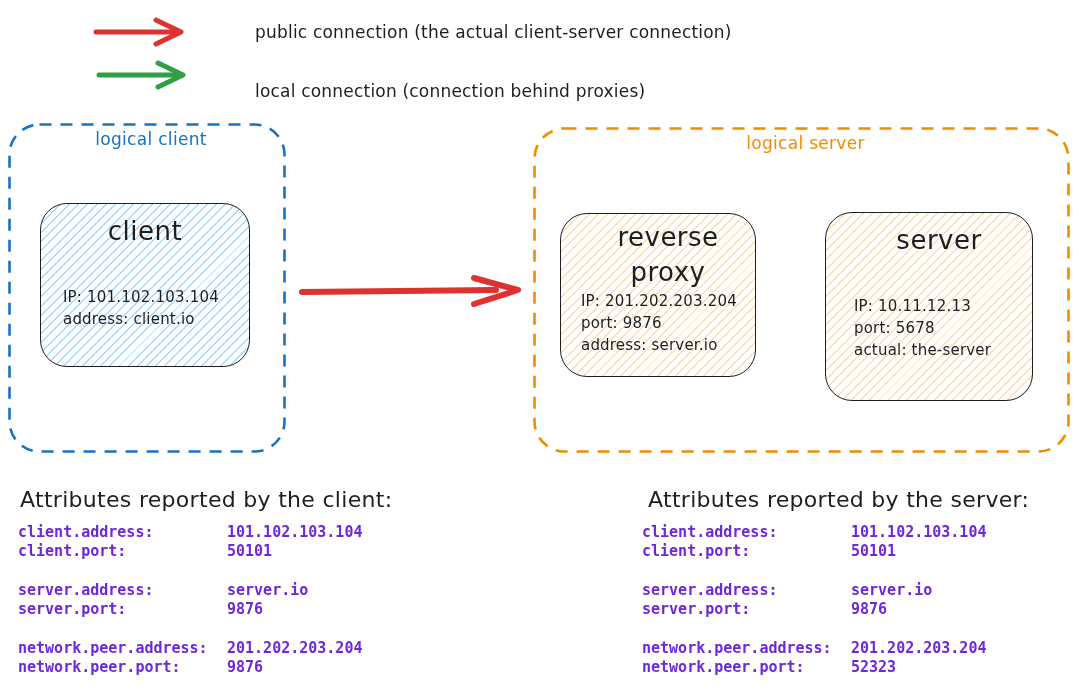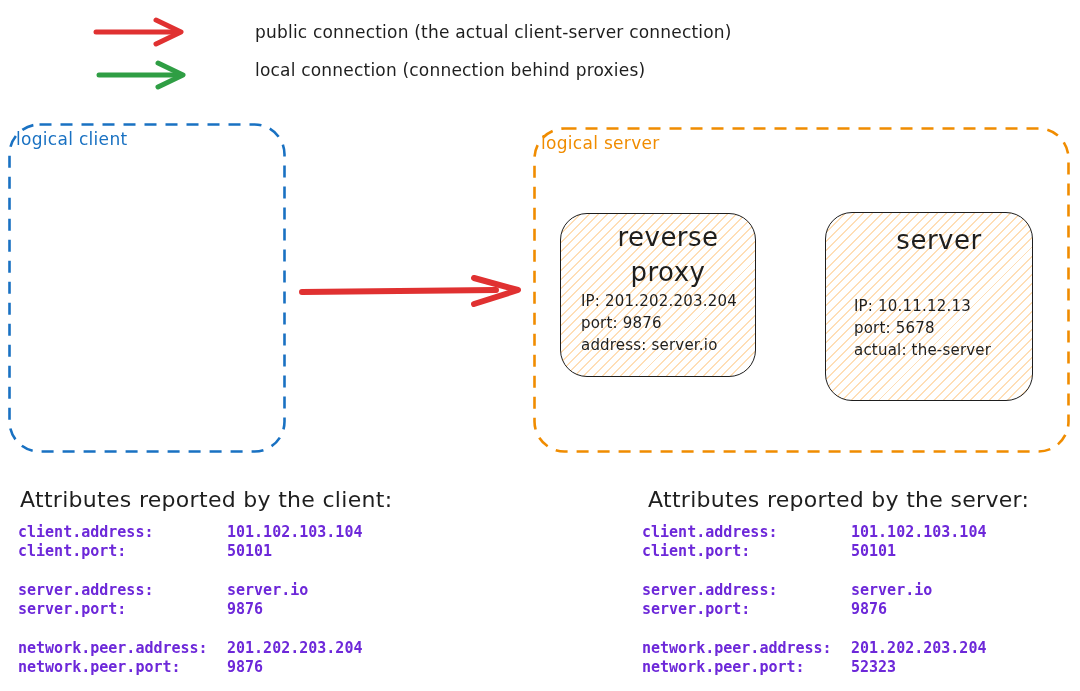--- a/index.html
+++ b/index.html
@@ -9,21 +9,21 @@
   }
   .abs{position:absolute;}
 
   
   .legend-label{font-size:17px;letter-spacing:.2px;white-space:nowrap;margin-left:40px;}
 
   
   .group{position:absolute;}
   .group-border{position:absolute;left:0;top:0;}
   .group-label{
-    position:absolute;left:8px;right:0;top:6px;
+    position:absolute;left:8px;right:0;top:6px;text-align:center;
     font-size:17px;letter-spacing:.3px;
   }
   .c-blue{color:#1971c2;}
   .c-orange{color:#f08c00;}
 
   
   .node{
     position:absolute;border:1.6px solid #1e1e1e;border-radius:27px;
     box-sizing:border-box;
   }
@@ -64,28 +64,35 @@
   <svg class="abs" style="left:92px;top:17px;" width="112" height="30" viewBox="0 0 112 30">
     <line x1="4" y1="15" x2="83" y2="15" stroke-width="5" stroke-linecap="round" stroke="#e03131"></line>
     <path d="M64 3 L89 15 L64 27" fill="none" stroke-width="5" stroke-linecap="round" stroke-linejoin="round" stroke="#e03131"></path>
   </svg>
   <div class="abs legend-label" style="left:215px;top:22px;">public connection (the actual client-server connection)</div>
 
   <svg class="abs" style="left:95px;top:60px;" width="110" height="30" viewBox="0 0 110 30">
     <line x1="4" y1="15" x2="82" y2="15" stroke-width="5" stroke-linecap="round" stroke="#2f9e44"></line>
     <path d="M63 3 L88 15 L63 27" fill="none" stroke-width="5" stroke-linecap="round" stroke-linejoin="round" stroke="#2f9e44"></path>
   </svg>
-  <div class="abs legend-label" style="left:215px;top:60px;">local connection (connection behind proxies)</div>
+  <div class="abs legend-label" style="left:215px;top:81px;">local connection (connection behind proxies)</div>
 
   <div class="group" style="left:8px;top:123px;width:278px;height:330px;">
     <svg class="group-border" width="278" height="330" viewBox="0 0 278 330">
       <rect x="1.5" y="1.5" width="275" height="327" rx="30" fill="none" stroke-width="2.6" stroke-dasharray="12 9" stroke="#1971c2"></rect>
     </svg>
     <div class="group-label c-blue">logical client</div>
 
+    <div class="node hatch-blue" style="left:32px;top:80px;width:210px;height:164px;">
+      <div class="node-title">client</div>
+      <div class="node-info" style="left:22px;top:82px;">
+        <div>IP: 101.102.103.104</div>
+        <div>address: client.io</div>
+      </div>
+    </div>
   </div>
 
   <svg class="abs" style="left:296px;top:272px;" width="232" height="40" viewBox="0 0 232 40">
     <line x1="6" y1="20" x2="200" y2="18" stroke-width="6" stroke-linecap="round" stroke="#e03131"></line>
     <path d="M178 6 L222 18 L178 32" fill="none" stroke-width="6" stroke-linecap="round" stroke-linejoin="round" stroke="#e03131"></path>
   </svg>
 
   <div class="group" style="left:533px;top:127px;width:537px;height:326px;">
     <svg class="group-border" width="537" height="326" viewBox="0 0 537 326">
       <rect x="1.5" y="1.5" width="534" height="323" rx="30" fill="none" stroke-width="2.6" stroke-dasharray="12 9" stroke="#f08c00"></rect>

